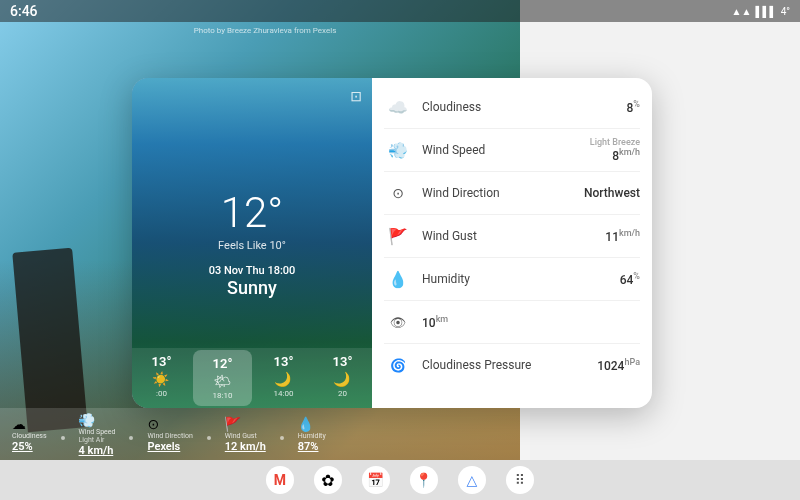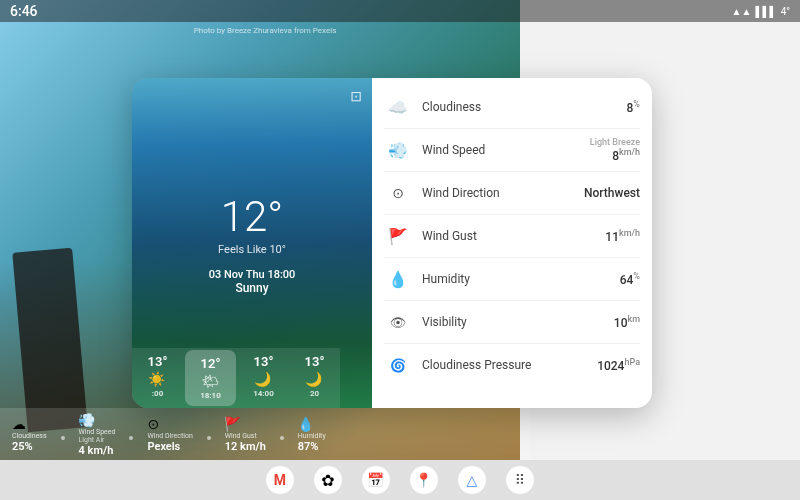--- a/index.html
+++ b/index.html
@@ -101,21 +101,21 @@
       padding: 0 12px;
       gap: 14px;
     }
     .strip-item {
       display: flex;
       flex-direction: column;
       align-items: flex-start;
     }
     .strip-item .si-label { font-size: 7px; color: rgba(255,255,255,0.8); }
     .strip-item .si-sublabel { font-size: 7px; color: rgba(255,255,255,0.7); }
-    .strip-item .si-value { font-size: 11px; font-weight: 600; color: white; }
+    .strip-item .si-value { font-size: 11px; font-weight: 600; color: white; text-decoration: underline; }
     .strip-dot { width: 4px; height: 4px; border-radius: 50%; background: rgba(255,255,255,0.6); margin-top: 8px; }
 
     
     #nav-bar {
       position: absolute;
       bottom: 0;
       left: 0;
       right: 0;
       height: 40px;
       background: #e0e0e0;
@@ -198,33 +198,33 @@
     .widget-datetime {
       font-size: 11px;
       color: white;
       z-index: 5;
       position: relative;
       margin-top: 12px;
       text-align: center;
       font-weight: 500;
     }
     .widget-condition {
-      font-size: 12px;
+      font-size: 18px;
       color: white;
       z-index: 5;
       position: relative;
       font-weight: 500;
     }
 
     
     #hourly-row {
       position: absolute;
       bottom: 0;
       left: 0;
-      width: 208px;
+      width: 240px;
       background: rgba(255,255,255,0.1);
       display: flex;
       z-index: 5;
       justify-content: space-between;
     }
     .hour-item {
       flex: 1;
       display: flex;
       flex-direction: column;
       align-items: center;
@@ -232,21 +232,21 @@
       font-size: 9px;
       color: rgba(255,255,255,0.9);
     }
     .hour-item.active {
       background: rgba(255,255,255,0.25);
       border-radius: 8px;
       margin: 2px;
     }
     .hour-temp { font-size: 13px; font-weight: 600; color: white; }
     .hour-icon { font-size: 14px; margin: 2px 0; }
-    .hour-time { font-size: 8px; color: rgba(255,255,255,0.8); font-weight: bold; }
+    .hour-time { font-size: 8px; color: rgba(255,255,255,0.8); }
 
     
     #details-right {
       flex: 1;
       padding: 8px 12px;
       overflow-y: auto;
     }
     .detail-row {
       display: flex;
       align-items: center;
@@ -390,21 +390,20 @@
     </div>
 
     <div class="detail-row">
       <div class="detail-icon">💧</div>
       <div class="detail-label">Humidity</div>
       <div class="detail-value">64<span class="unit">%</span></div>
     </div>
 
     <div class="detail-row">
       <div class="detail-icon" style="font-size:13px;">👁</div>
-      <div class="detail-label">Visibility</div>
       <div class="detail-value">10<span class="unit">km</span></div>
     </div>
 
     <div class="detail-row">
       <div class="detail-icon" style="font-size:13px;">🌀</div>
       <div class="detail-label">Cloudiness Pressure</div>
       <div class="detail-value">1024<span class="unit">hPa</span></div>
     </div>
   </div>
 </div>

